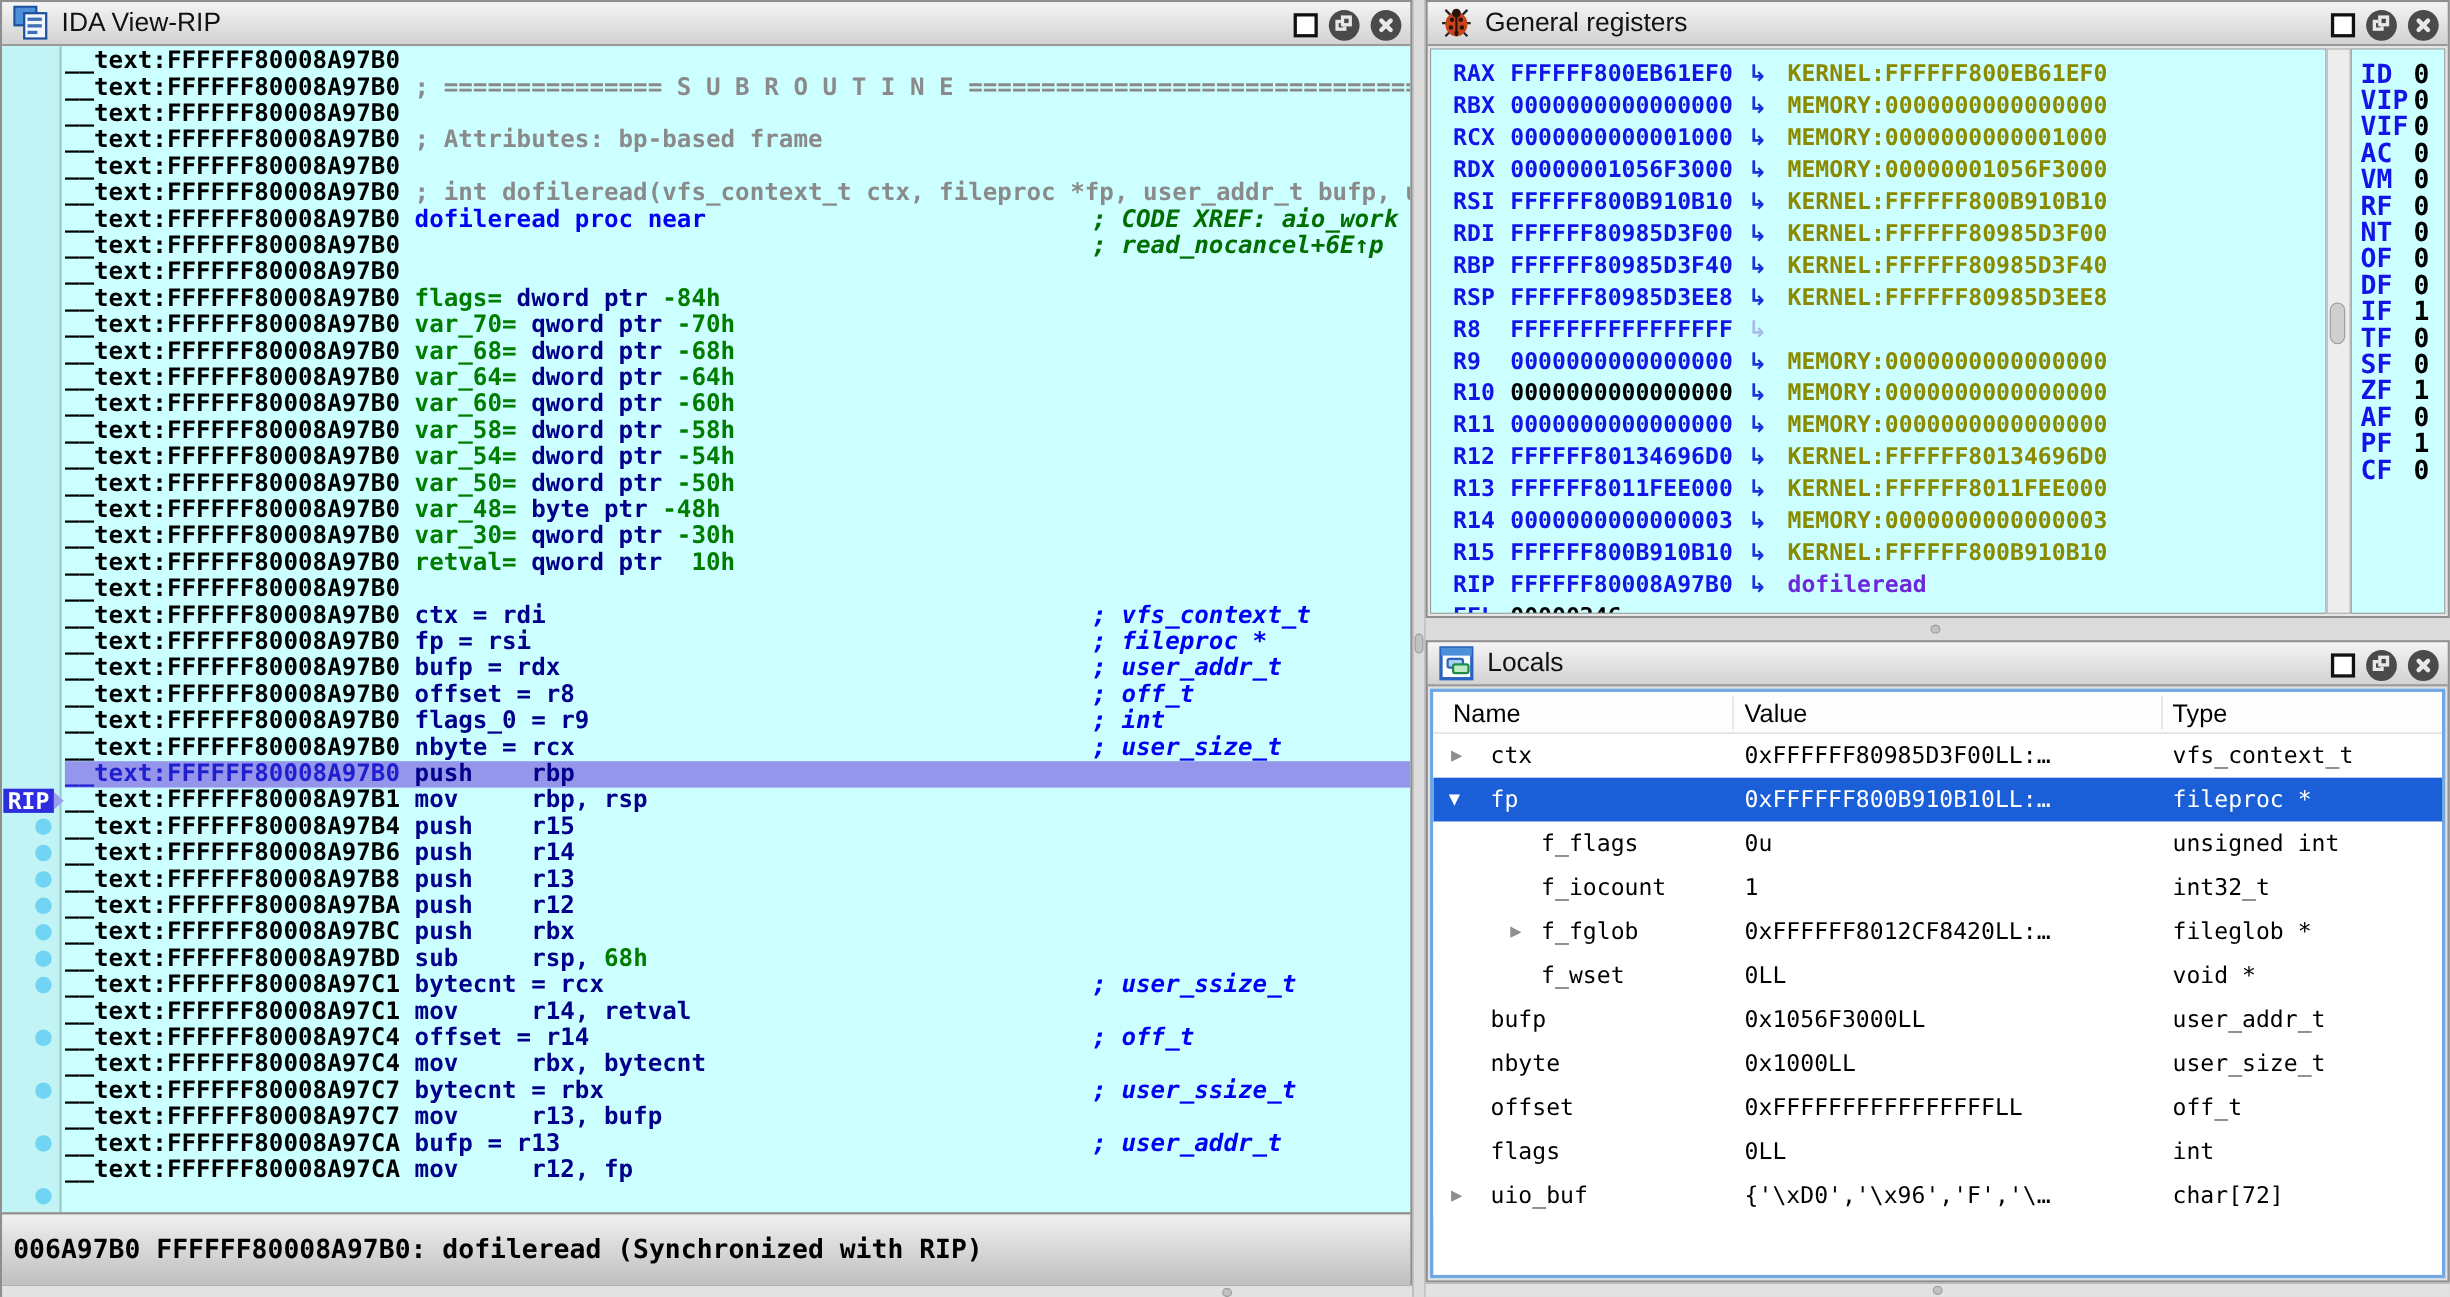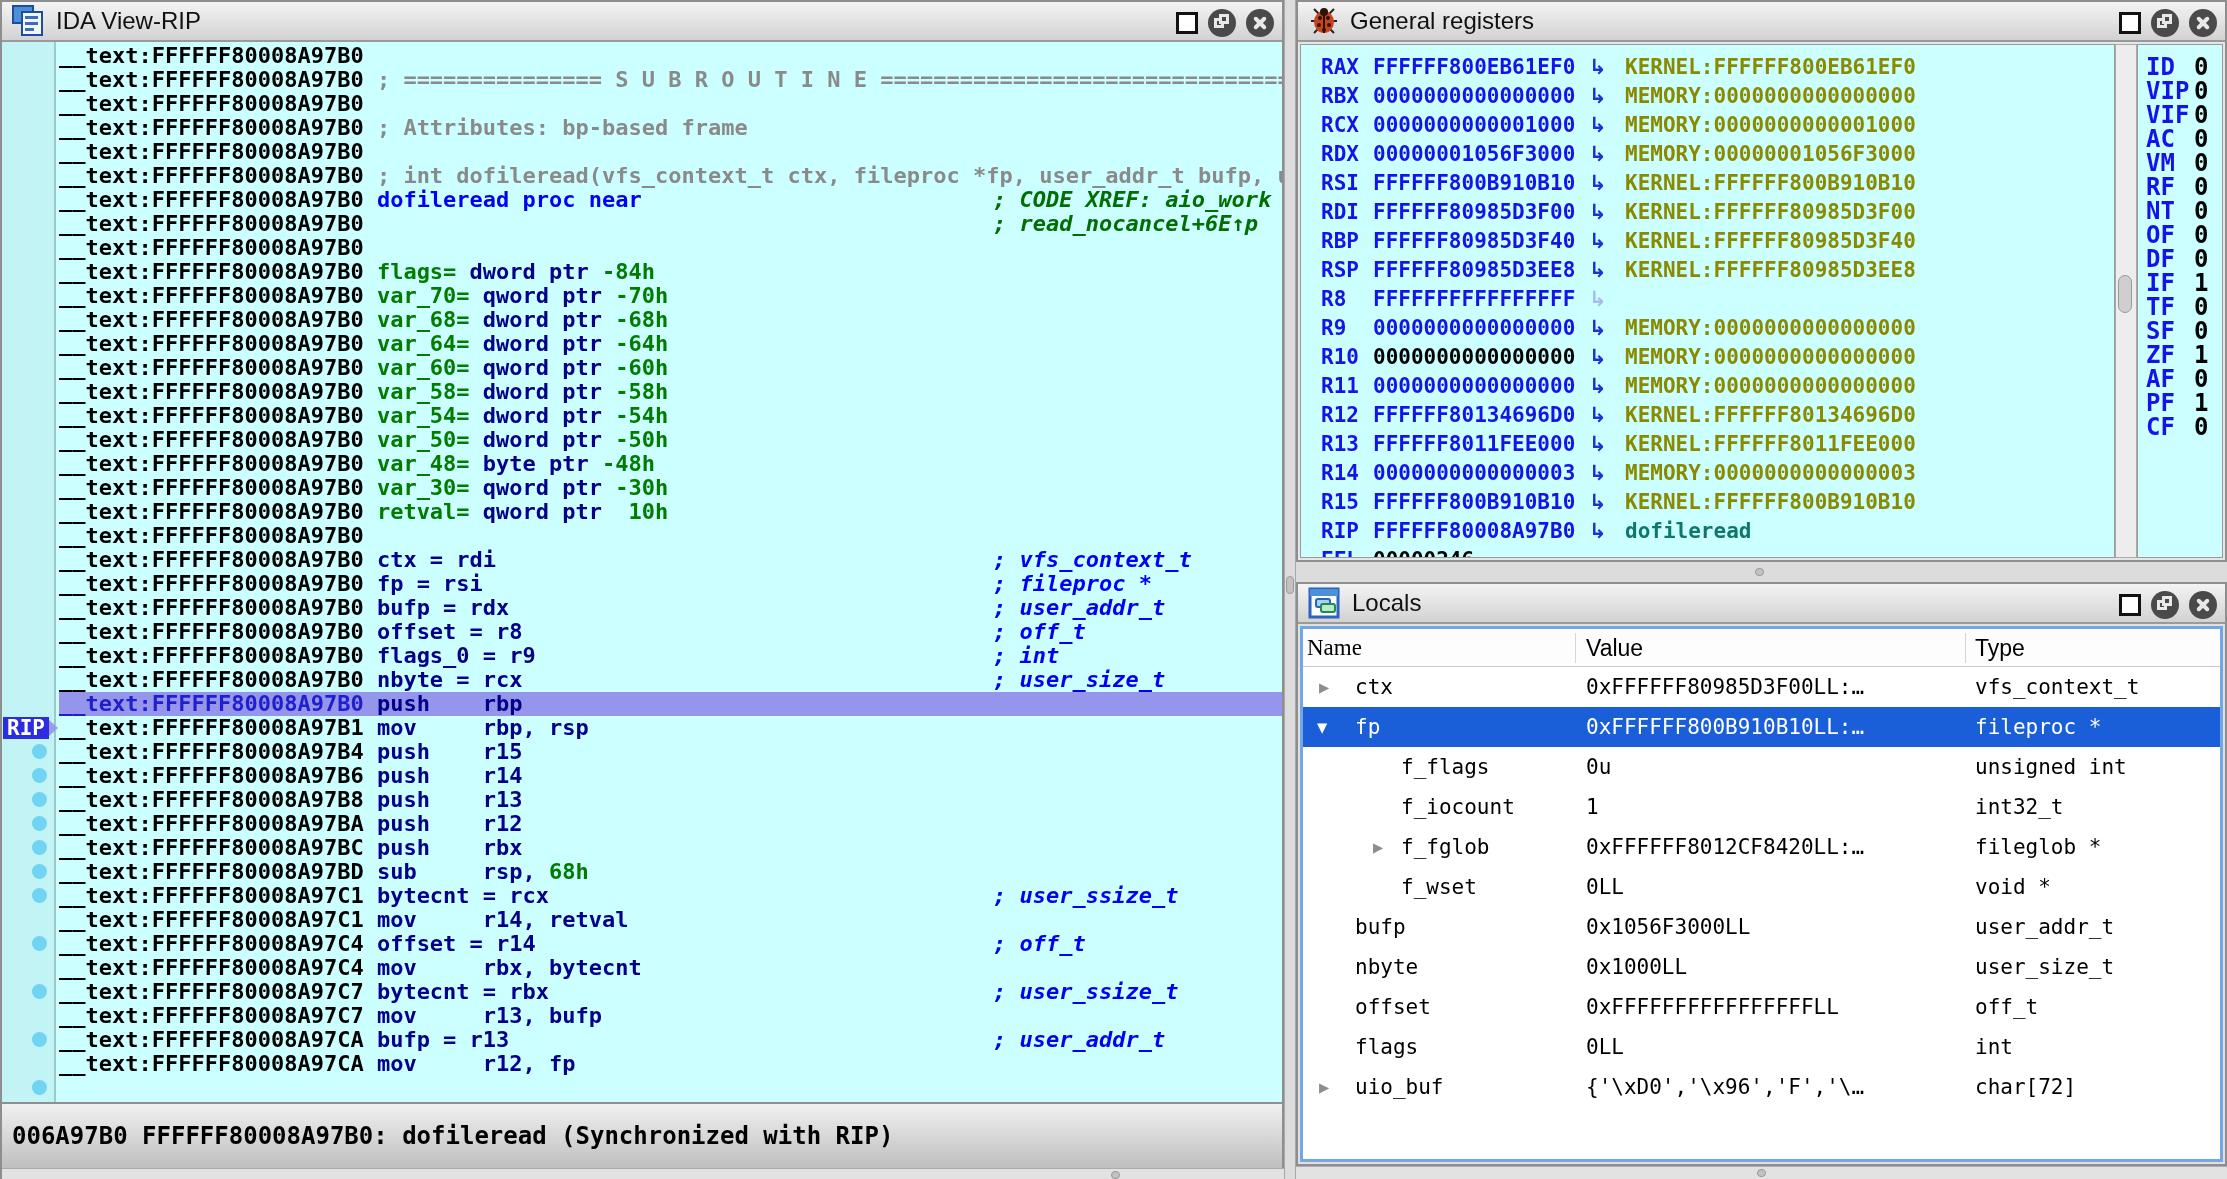--- a/index.html
+++ b/index.html
@@ -58,21 +58,21 @@
   #regs-content { position:absolute; left:0; top:40px; right:0; bottom:0; display:flex; background:#E6E6E6; }
   #reg-list { flex:1; background:#CCFFFF; border:1px solid #9A9A9A; margin:2px 0 2px 2px;
               padding-top:8px; overflow:hidden; position:relative; }
   .rrow { position:relative; height:29px; line-height:29px; white-space:pre;
           font-family:"DejaVu Sans Mono", monospace; font-weight:bold; font-size:21px; padding-left:20px; }
   .rname { display:inline-block; width:52px; color:#1414E8; }
   .rval-blue { color:#1414E8; } .rval-black { color:#000; }
   .rarrow { position:absolute; left:288px; top:0; color:#1E30D8; font-family:"DejaVu Sans", sans-serif; }
   .rarrow.faded { color:#A9BCEC; }
   .rtarget { position:absolute; left:324px; top:0; color:#8A8A00; }
-  .rtarget.blue { color:#0f766e; }
+  .rtarget.blue { color:#6d28d9; }
   #reg-scroll { width:22px; margin:2px 0; background:#EDEDED; border:1px solid #ABABAB; position:relative; }
   #reg-scroll .thumb { position:absolute; left:2px; width:14px; top:45%; height:38px;
                        background:#CFCFCF; border:1px solid #9A9A9A; border-radius:7px; }
   #flags-col { width:86px; background:#CCFFFF; border:1px solid #9A9A9A; margin:2px 2px 2px 0;
                padding:10px 0 0 8px; }
   .frow { height:24px; line-height:24px; font-family:"DejaVu Sans Mono", monospace;
           font-weight:bold; font-size:24px; white-space:pre; }
   .fname { display:inline-block; width:48px; color:#1414E8; }
   .fval { color:#000; }
 
@@ -290,21 +290,21 @@
           <div class="r2"></div>
         </div>
       <div class="cbtn">
           <div class="x1"></div>
           <div class="x2"></div>
         </div>
     </div>
   </div>
   <div id="locals-table">
     <div id="locals-header">
-      <span class="lh" style="left:4px;font-family:Liberation Serif, serif;">Name</span>
+      <span class="lh" style="left:18px;">Name</span>
       <span class="lh" style="left:283px;">Value</span>
       <span class="lh" style="left:672px;">Type</span>
       <span class="lh-sep" style="left:272px;"></span>
       <span class="lh-sep" style="left:662px;"></span>
     </div>
     <div id="locals-rows">
         <div class="lrow"><span class="ltri" style="left: 16px;">▶</span><span class="lname" style="left: 52px;">ctx</span><span class="lval">0xFFFFFF80985D3F00LL:…</span><span class="ltype">vfs_context_t</span></div>
         <div class="lrow sel"><span class="ltri" style="left: 14px;">▼</span><span class="lname" style="left: 52px;">fp</span><span class="lval">0xFFFFFF800B910B10LL:…</span><span class="ltype">fileproc *</span></div>
         <div class="lrow"><span class="lname" style="left: 98px;">f_flags</span><span class="lval">0u</span><span class="ltype">unsigned int</span></div>
         <div class="lrow"><span class="lname" style="left: 98px;">f_iocount</span><span class="lval">1</span><span class="ltype">int32_t</span></div>

